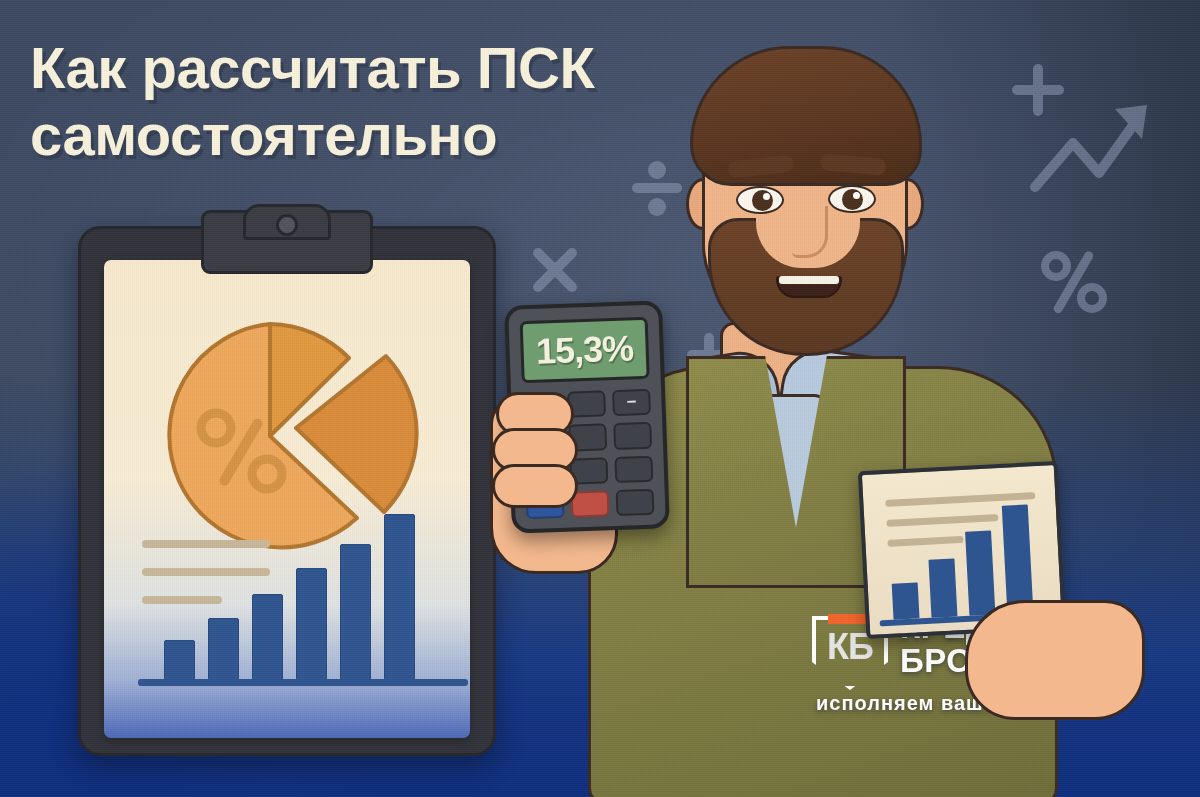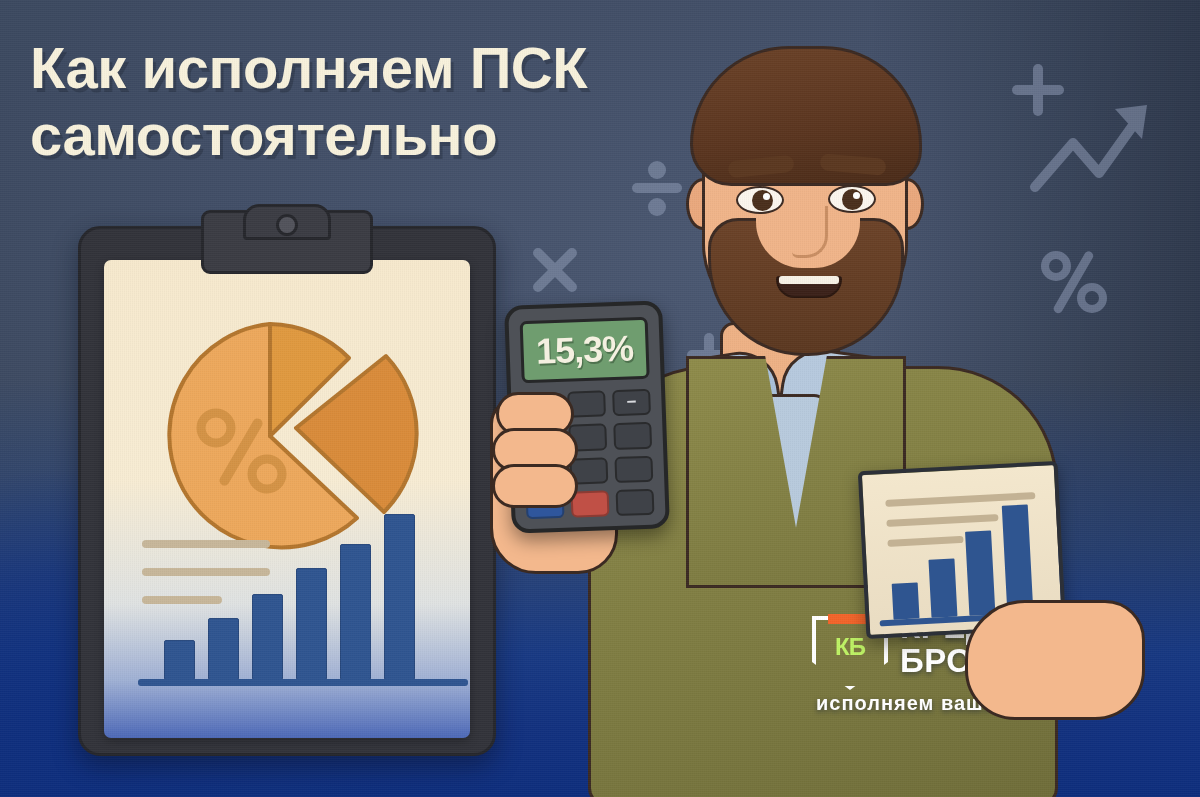--- a/index.html
+++ b/index.html
@@ -121,21 +121,21 @@
   .p-bar{position:absolute;bottom:14px;background:#2f5590;border-radius:1px;}
   .p-base{position:absolute;left:10px;right:10px;bottom:8px;height:6px;background:#2f5590;border-radius:3px;}
 
   
   .logo{position:absolute;left:812px;top:612px;width:330px;height:100px;}
   .logo-badge{position:absolute;left:0;top:4px;width:76px;height:74px;}
   .badge-shape{position:absolute;inset:0;border:4px solid #ffffff;
     clip-path:polygon(0 0,100% 0,100% 62%,50% 100%,0 62%);
     background:transparent;}
   .badge-inner{position:absolute;inset:0;display:flex;align-items:center;justify-content:center;
-    color:#bef264;font-size:24px;font-weight:700;padding-bottom:12px;letter-spacing:-1px;}
+    color:#e5e5e5;font-size:36px;font-weight:700;padding-bottom:12px;letter-spacing:-1px;}
   .badge-accent{position:absolute;left:16px;top:-2px;width:44px;height:10px;background:#f2642a;}
   .logo-text{position:absolute;left:88px;top:-2px;color:#fff;font-weight:700;
     font-size:33px;line-height:1.03;letter-spacing:.5px;white-space:pre-line;
     text-shadow:0 2px 5px rgba(10,20,50,.5);}
   .logo-tag{position:absolute;left:4px;top:80px;color:#fff;font-weight:700;font-size:20px;
     letter-spacing:1px;white-space:pre;text-shadow:0 2px 5px rgba(10,20,50,.5);}
 </style>
 </head>
 <body>
 
@@ -179,21 +179,21 @@
     </svg>
   </div>
   <div class="deco" style="left:1040px;top:250px;">
     <svg width="68" height="64" viewBox="0 0 68 64">
       <circle cx="16" cy="16" r="11" stroke="#8c99b3" stroke-width="8" fill="none"></circle>
       <circle cx="52" cy="48" r="11" stroke="#8c99b3" stroke-width="8" fill="none"></circle>
       <rect x="29" y="-3" width="9" height="70" rx="4.5" fill="#8c99b3" transform="rotate(30 33 32)"></rect>
     </svg>
   </div>
 
-  <div class="title">Как исполняем ПСК
+  <div class="title">Как рассчитать ПСК
 самостоятельно</div>
 
   <div class="person">
     <div class="p-sweater"></div>
     <div class="p-neck"></div>
     <div class="p-collarL"></div>
     <div class="p-collarR"></div>
     <div class="p-shirt"></div>
     <div class="p-vneck"></div>
     <div class="p-earL"></div>

